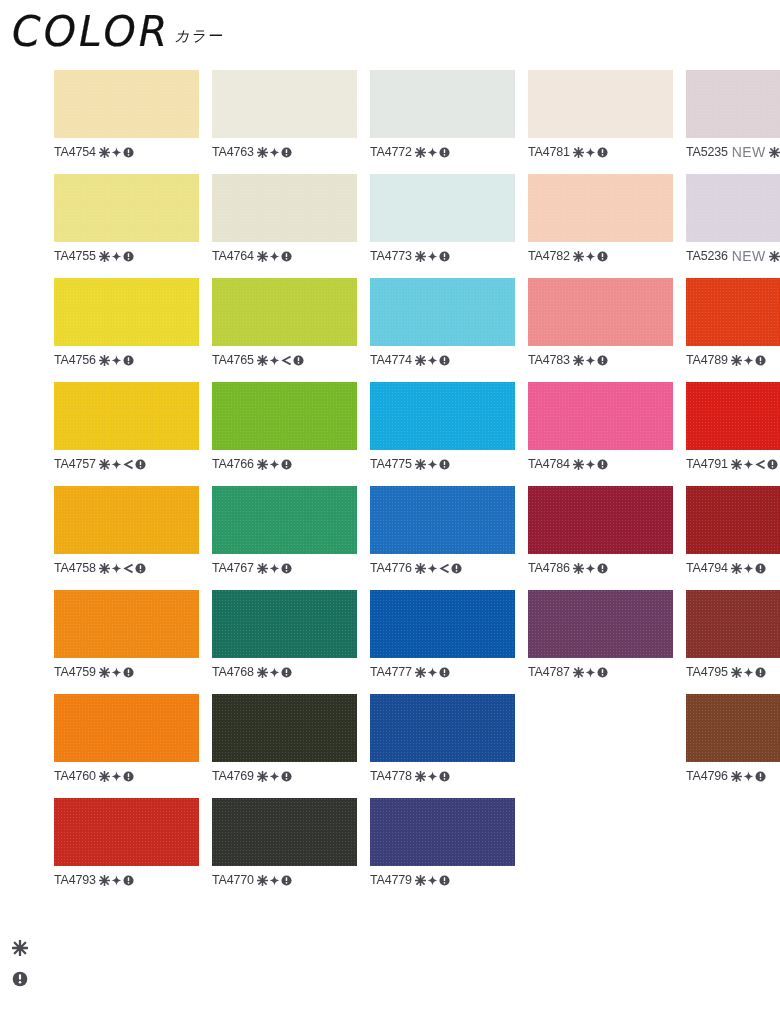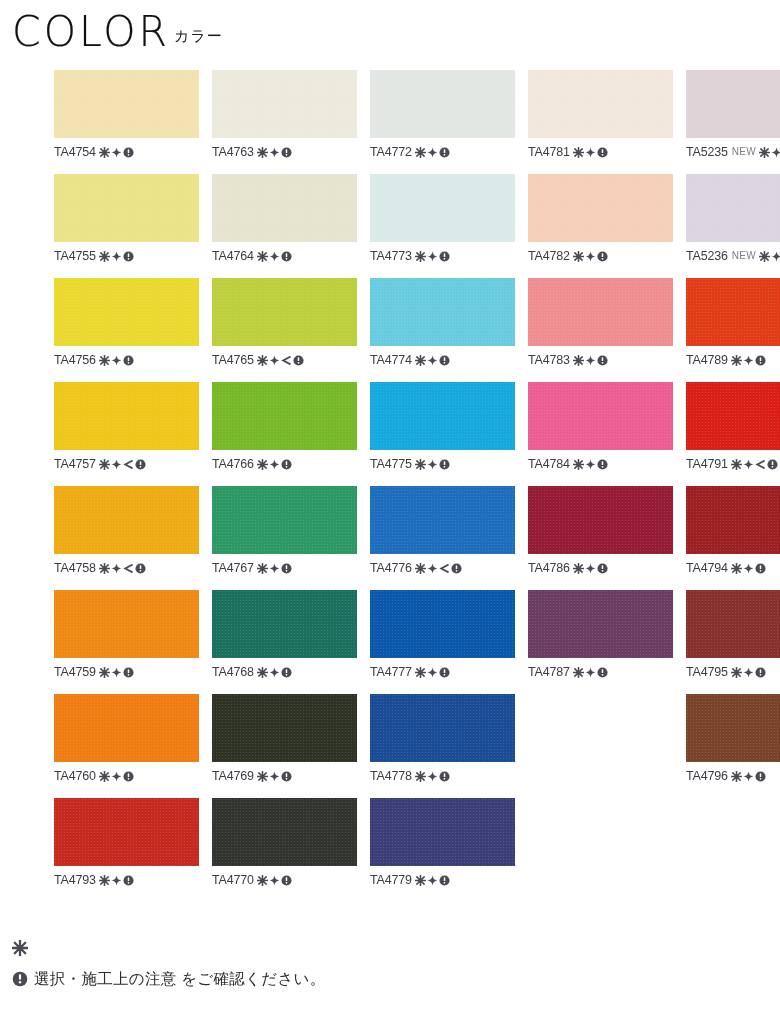--- a/index.html
+++ b/index.html
@@ -20,20 +20,21 @@
 
   
   #header {
     position: absolute;
     left: 0; top: 0;
     width: 780px;
     height: 62px;
     padding-left: 12px;
     display: flex;
     align-items: center;
+    font-style: italic;
   }
   #title-en {
     font-size: 41px;
     line-height: 41px;
     font-weight: 300;
     letter-spacing: 3px;
     color: #111111;
     font-family: "DejaVu Sans", "Liberation Sans", sans-serif;
     -webkit-text-stroke: 0.2px #111;
     transform: scaleY(1.06);
@@ -96,21 +97,21 @@
     white-space: nowrap;
   }
   .code {
     font-size: 12.5px;
     line-height: 14px;
     color: #3b3b44;
     letter-spacing: -0.2px;
     font-weight: 400;
   }
   .new-badge {
-    font-size: 10px;
+    font-size: 14px;
     line-height: 12px;
     color: #7e7e86;
     letter-spacing: 0.4px;
     margin-left: 4px;
     font-weight: 400;
   }
   .icons {
     display: inline-flex;
     align-items: center;
     margin-left: 3px;
@@ -1455,15 +1456,14 @@
       </span>
     </div>
     <div class="legend-row">
       <span class="legend-ico">
         <svg width="16" height="16" viewBox="0 0 12 12">
           <circle cx="6" cy="6" r="5.5" fill="#4a4a52"></circle>
           <rect x="5.2" y="2.4" width="1.6" height="4.1" rx="0.6" fill="#ffffff"></rect>
           <circle cx="6" cy="8.5" r="0.95" fill="#ffffff"></circle>
         </svg>
       </span>
-      <span class="legend-text">選択・施工上の注意 をご確認ください。</span>
     </div>
   </div>
 
 </body></html>

